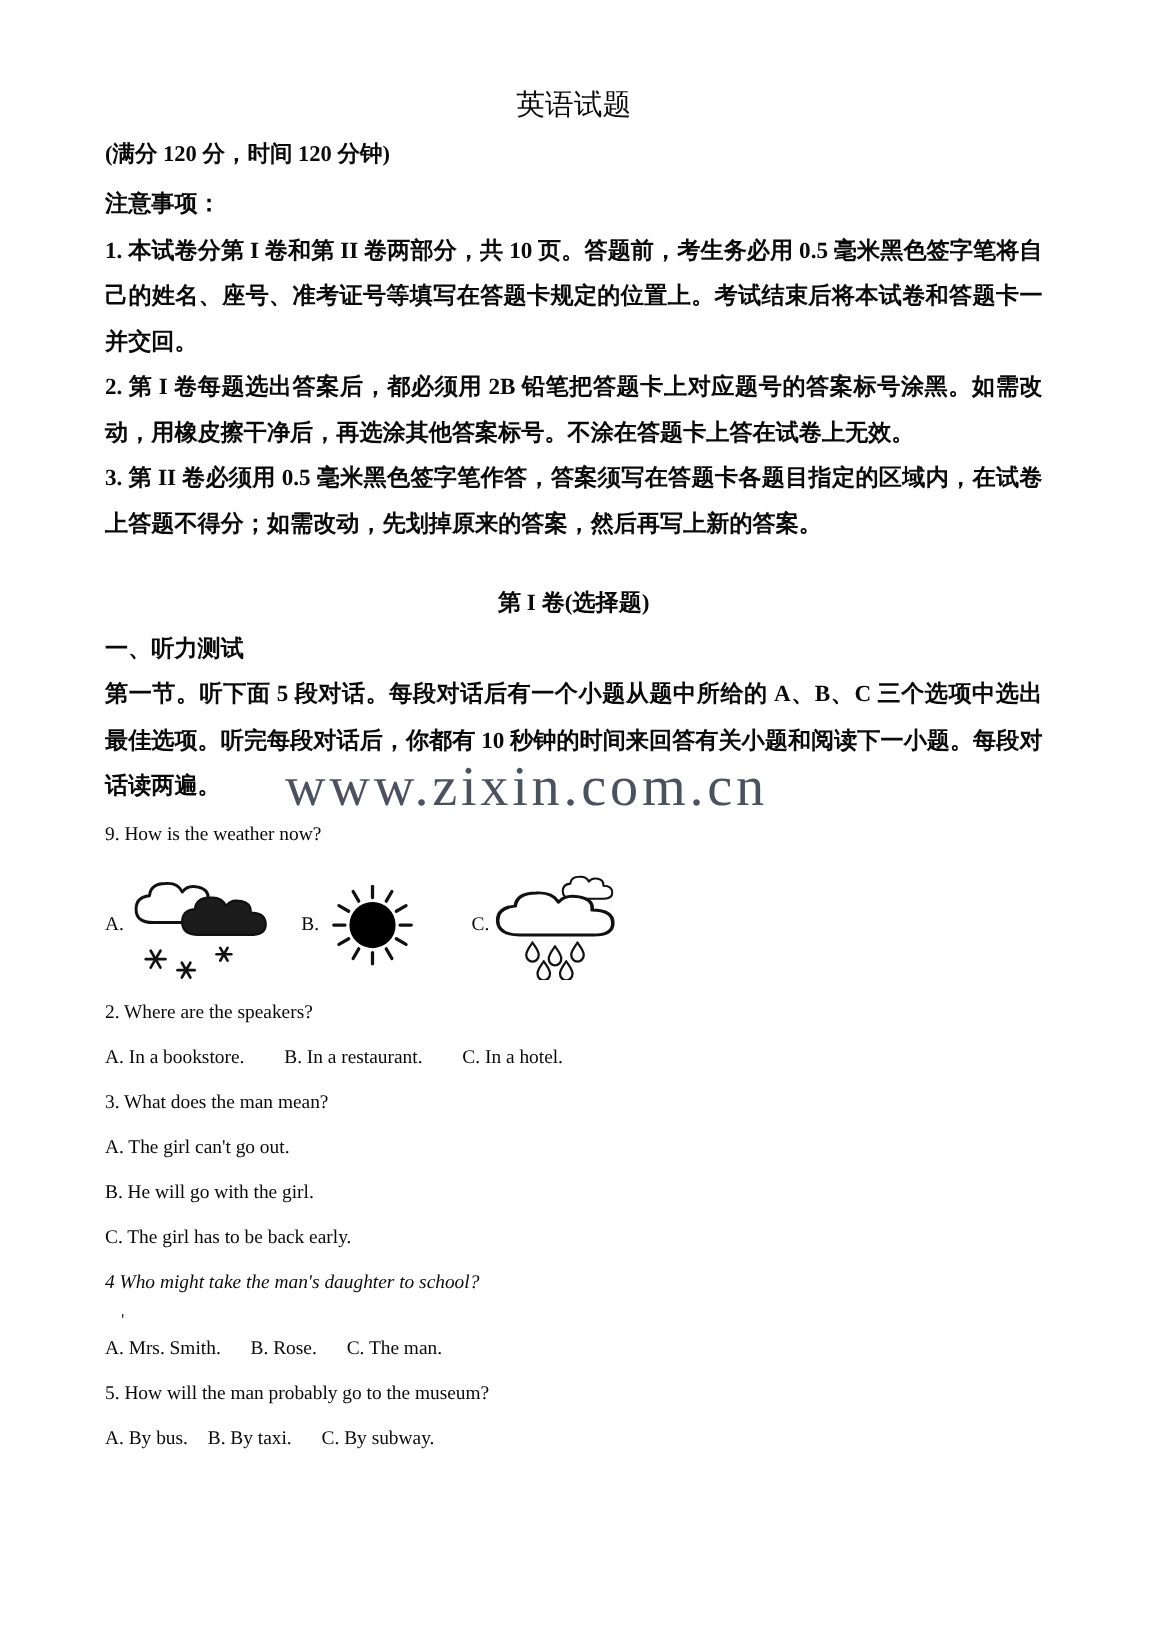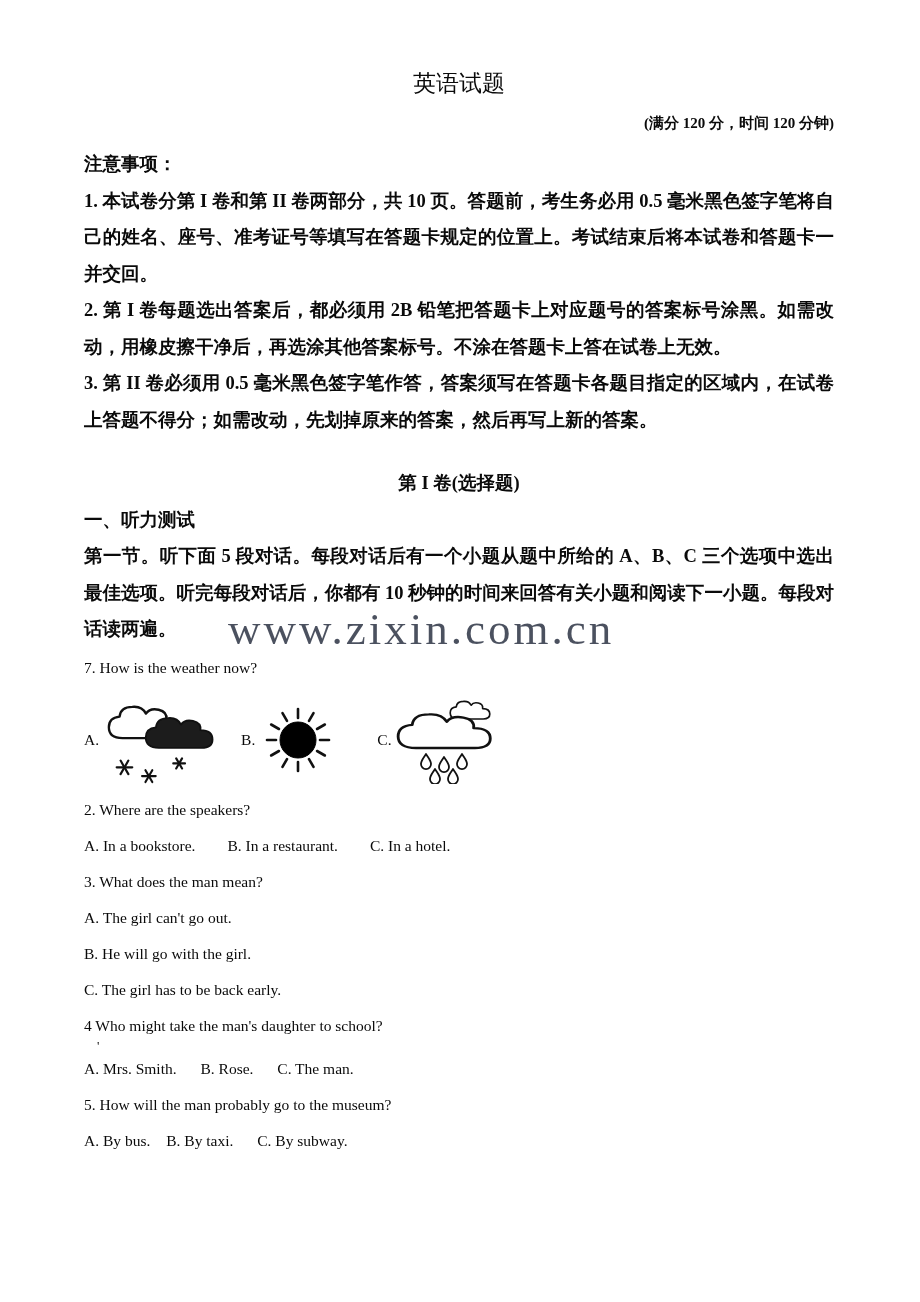--- a/index.html
+++ b/index.html
@@ -15,22 +15,22 @@
     color: #0a0a0a;
     overflow: hidden;
   }
   .title {
     text-align: center;
     font-size: 23px;
     font-weight: normal;
     line-height: 28px;
   }
   .subtitle {
-    text-align: right;
-    font-size: 15px;
+    text-align: left;
+    font-size: 18px;
     font-weight: bold;
     margin-top: 13px;
     line-height: 24px;
   }
   .cn {
     font-size: 18.5px;
     font-weight: bold;
     line-height: 36.5px;
     text-align: justify;
   }
@@ -90,21 +90,21 @@
   <p class="cn">1. 本试卷分第 I 卷和第 II 卷两部分，共 10 页。答题前，考生务必用 0.5 毫米黑色签字笔将自己的姓名、座号、准考证号等填写在答题卡规定的位置上。考试结束后将本试卷和答题卡一并交回。</p>
   <p class="cn">2. 第 I 卷每题选出答案后，都必须用 2B 铅笔把答题卡上对应题号的答案标号涂黑。如需改动，用橡皮擦干净后，再选涂其他答案标号。不涂在答题卡上答在试卷上无效。</p>
   <p class="cn">3. 第 II 卷必须用 0.5 毫米黑色签字笔作答，答案须写在答题卡各题目指定的区域内，在试卷上答题不得分；如需改动，先划掉原来的答案，然后再写上新的答案。</p>
 
   <p class="section-title">第 I 卷(选择题)</p>
   <p class="cn part-heading">一、听力测试</p>
   <p class="cn">第一节。听下面 5 段对话。每段对话后有一个小题从题中所给的 A、B、C 三个选项中选出最佳选项。听完每段对话后，你都有 10 秒钟的时间来回答有关小题和阅读下一小题。每段对话读两遍。</p>
 
   <div class="eng">
 
-    <p class="q">7. How is the weather now?</p>
+    <p class="q">9. How is the weather now?</p>
     <div class="weather-row">
       <span class="opt-label">A.</span>
       <span style="margin-left:4px;">
         <svg width="122" height="92" viewBox="0 0 125 92" xmlns="http://www.w3.org/2000/svg">
           <path d="M18,40 Q4,40 4,29 Q4,19 15,18 Q16,8 28,8 Q38,7 42,15 Q46,9 55,11 Q64,13 63,21 Q76,21 76,31 Q76,40 64,40 Z" transform="translate(2,4)" fill="#ffffff" stroke="#111111" stroke-width="2.4" stroke-linejoin="round"></path>
           <path d="M18,40 Q4,40 4,29 Q4,19 15,18 Q16,8 28,8 Q38,7 42,15 Q46,9 55,11 Q64,13 63,21 Q76,21 76,31 Q76,40 64,40 Z" transform="translate(40,16) scale(0.95)" fill="#1c1c1c" stroke="#111111" stroke-width="2" stroke-linejoin="round"></path>
           <g stroke="#111111" stroke-width="2.2" stroke-linecap="round">
             <g transform="translate(22,74)">
               <line x1="-8" y1="0" x2="8" y2="0"></line>
               <line x1="-8" y1="0" x2="8" y2="0" transform="rotate(60)"></line>
@@ -164,21 +164,21 @@
       <span>A. In a bookstore.</span>
       <span>B. In a restaurant.</span>
       <span>C. In a hotel.</span>
     </p>
 
     <p class="q">3. What does the man mean?</p>
     <p class="q">A. The girl can't go out.</p>
     <p class="q">B. He will go with the girl.</p>
     <p class="q">C. The girl has to be back early.</p>
 
-    <p class="q" style="margin-bottom:6px;">4  Who might take the man's daughter to school?</p>
+    <p class="q" style="margin-bottom:16px;font-style:italic;">4  Who might take the man's daughter to school?</p>
     <p class="stray">'</p>
     <p class="q inline-opts">
       <span style="margin-right:20px;">A. Mrs. Smith.</span>
       <span style="margin-right:20px;">B. Rose.</span>
       <span>C. The man.</span>
     </p>
 
     <p class="q">5. How will the man probably go to the museum?</p>
     <p class="q inline-opts">
       <span style="margin-right:12px;">A. By bus.</span>

